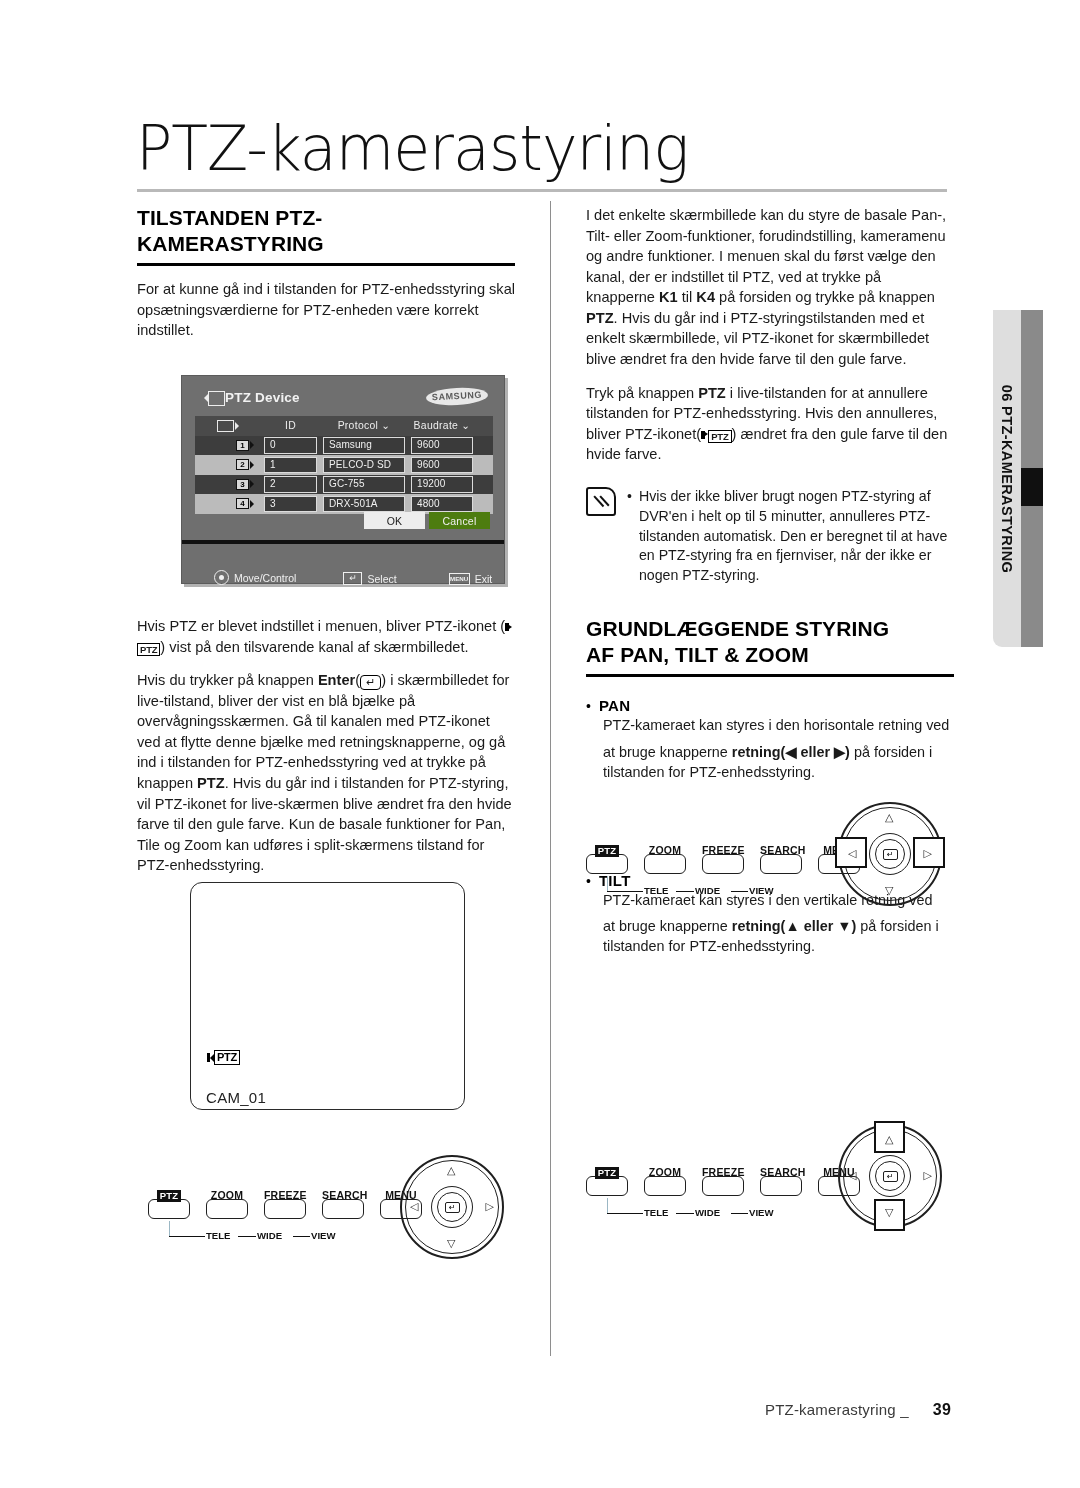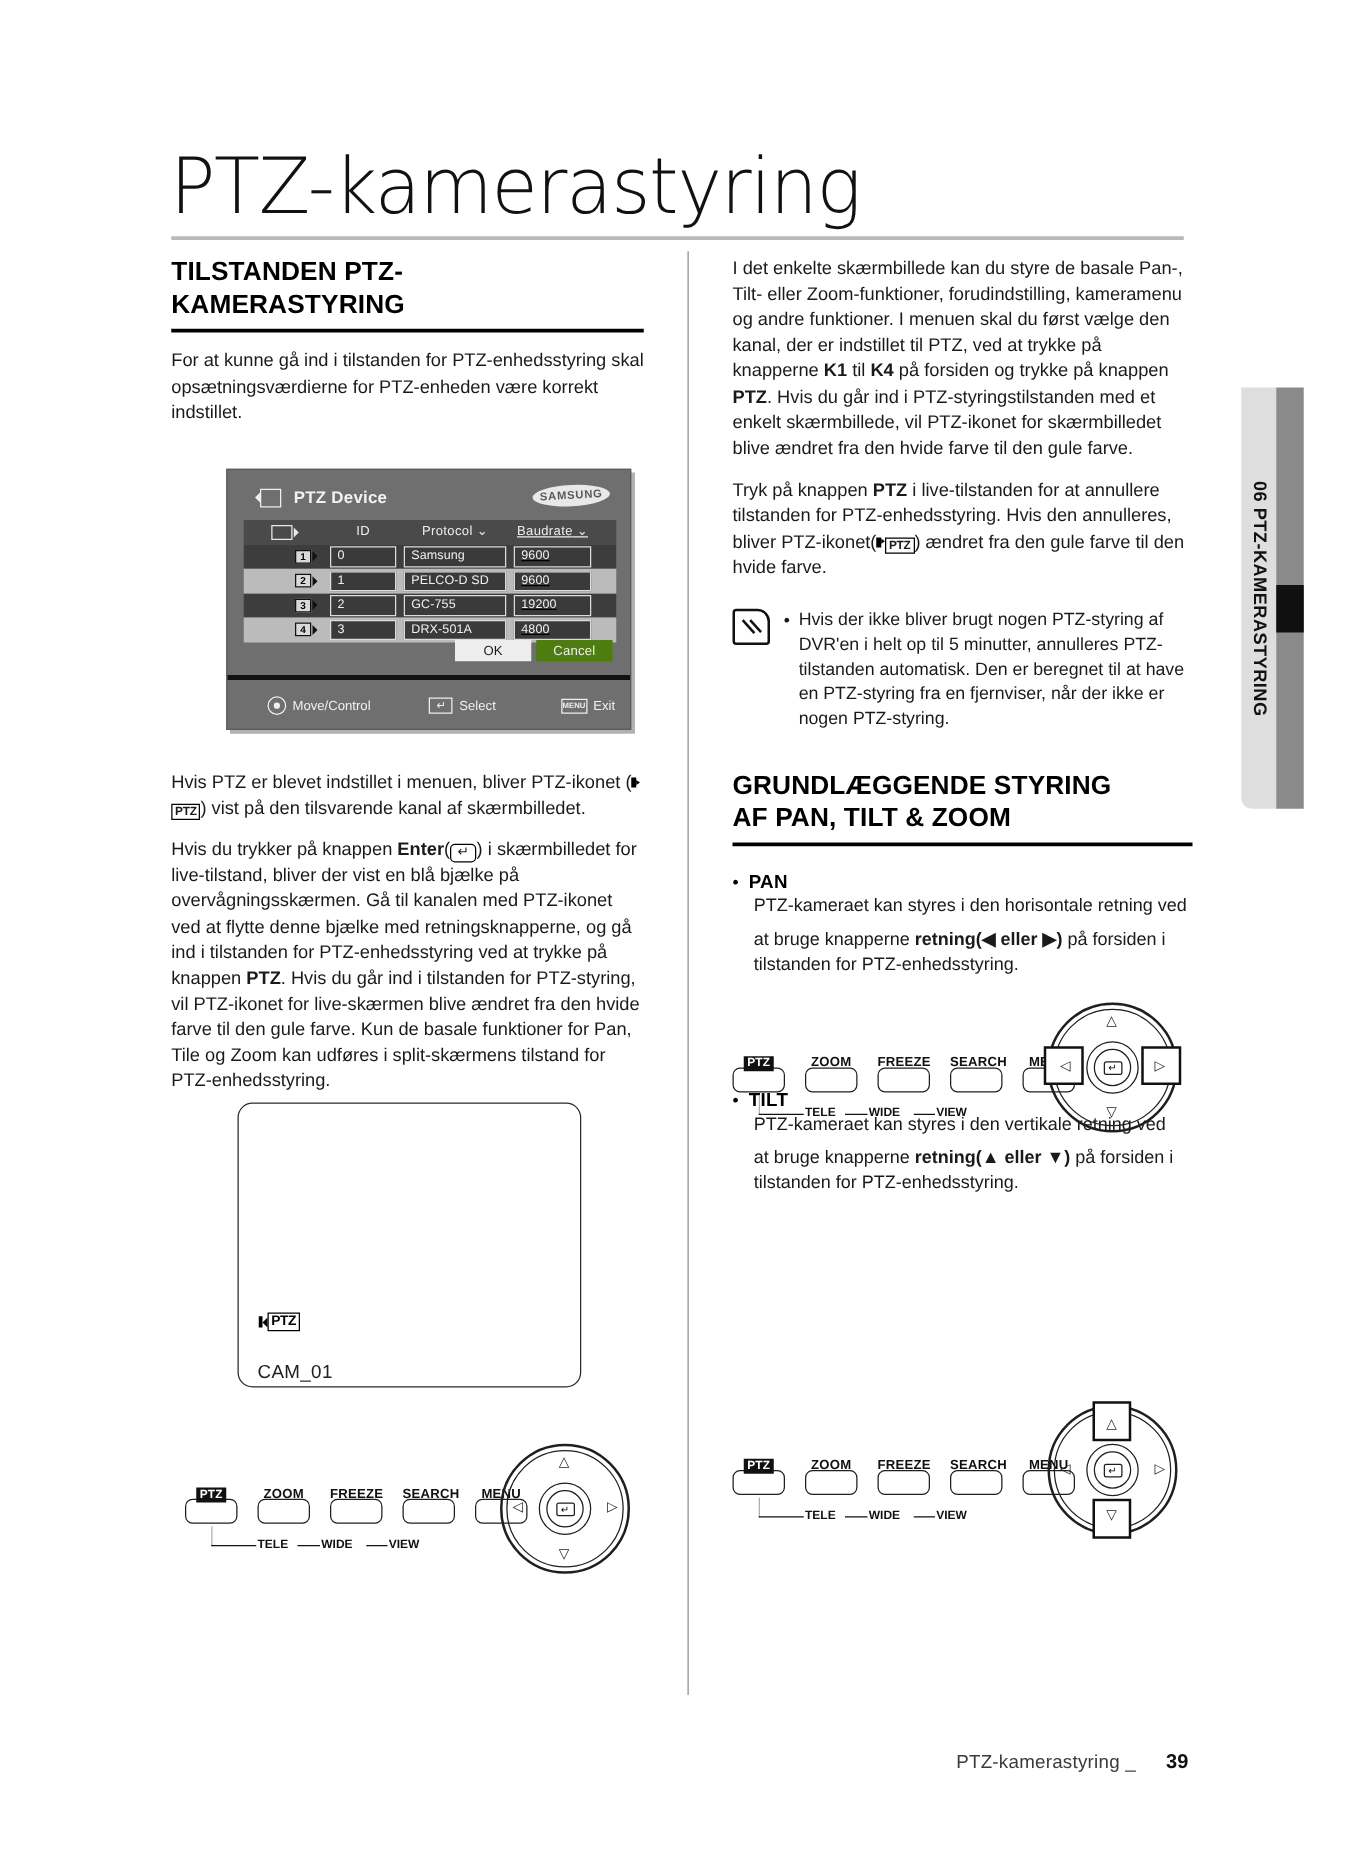--- a/index.html
+++ b/index.html
@@ -74,21 +74,21 @@
 
   
   .osd {
     position: absolute; left: 181px; top: 375px; width: 324px; height: 209px;
     background: #6f6f6f; border: 1px solid #5b5b5b;
     box-shadow: 3px 3px 0 rgba(0,0,0,0.30);
   }
   .osd-title {
     position: absolute; left: 22px; top: 14px;
     color: #f2f2f2; font-size: 13.5px; font-weight: bold; letter-spacing: .2px;
-    display: flex; align-items: center; gap: 12px;
+    display: flex; align-items: center; gap: 2px;
   }
   .cam-icon-white {
     display: inline-block; width: 19px; height: 13px; position: relative;
   }
   .cam-icon-white::before {
     content: ""; position: absolute; left: 4px; top: 0;
     width: 15px; height: 13px; border: 1.6px solid #eee;
   }
   .cam-icon-white::after {
     content: ""; position: absolute; left: 0px; top: 2.5px;
@@ -103,21 +103,21 @@
     text-align: center; line-height: 17px;
     font-family: "Liberation Sans", sans-serif;
     transform: rotate(-3deg);
   }
   .osd-table { position: absolute; left: 13px; top: 40px; width: 298px; }
   .osd-row { display: flex; height: 19.5px; align-items: stretch; }
   .osd-hdr { background: #4a4a4a; }
   .c0 { width: 66px; }
   .c1 { width: 59px; }
   .c2 { width: 88px; }
-  .c3 { width: 68px; text-decoration: underline; }
+  .c3 { width: 68px; }
   .c4 { flex: 1; }
   .osd-hdr .cell {
     color: #ededed; font-size: 10.4px; text-align: center; line-height: 19.5px;
     letter-spacing: .3px;
   }
   .osd-row.alt { background: #bbbbbb; }
   .osd-row.norm { background: #3d3d3d; }
   .fld {
     margin: 1.6px 3px; background: #3a3a3a; border: 1px solid #dcdcdc;
     color: #f0f0f0; font-size: 10px; line-height: 14.5px;
@@ -143,21 +143,21 @@
   .osd-btns { position: absolute; right: 14px; top: 136px; display: flex; gap: 4px; }
   .osd-btn {
     font-size: 10.5px; padding: 2.5px 0; width: 61px; text-align: center;
     letter-spacing: .2px;
   }
   .osd-btn.ok { background: #ededed; color: #1a1a1a; }
   .osd-btn.cancel { background: #4d7c0f; color: #f0f0f0; }
   .osd-sep { position: absolute; left: 0; right: 0; top: 164px; height: 4px; background: #111; }
   .osd-foot {
     position: absolute; left: 0; right: 0; top: 168px; height: 41px;
-    display: flex; align-items: center; color: #f0f0f0; font-size: 10.5px;
+    display: flex; align-items: flex-end; color: #f0f0f0; font-size: 10.5px;
   }
   .osd-foot .it { display: flex; align-items: center; gap: 5px; }
   .f1 { margin-left: 32px; } .f2 { margin-left: 47px; } .f3 { margin-left: 52px; }
   .dpad-mini {
     width: 15px; height: 15px; border-radius: 50%;
     border: 1.6px solid #f0f0f0; position: relative;
   }
   .dpad-mini::after{
     content:""; position:absolute; left:4px; top:4px; width:5px; height:5px;
     border-radius:50%; background:#f0f0f0;

